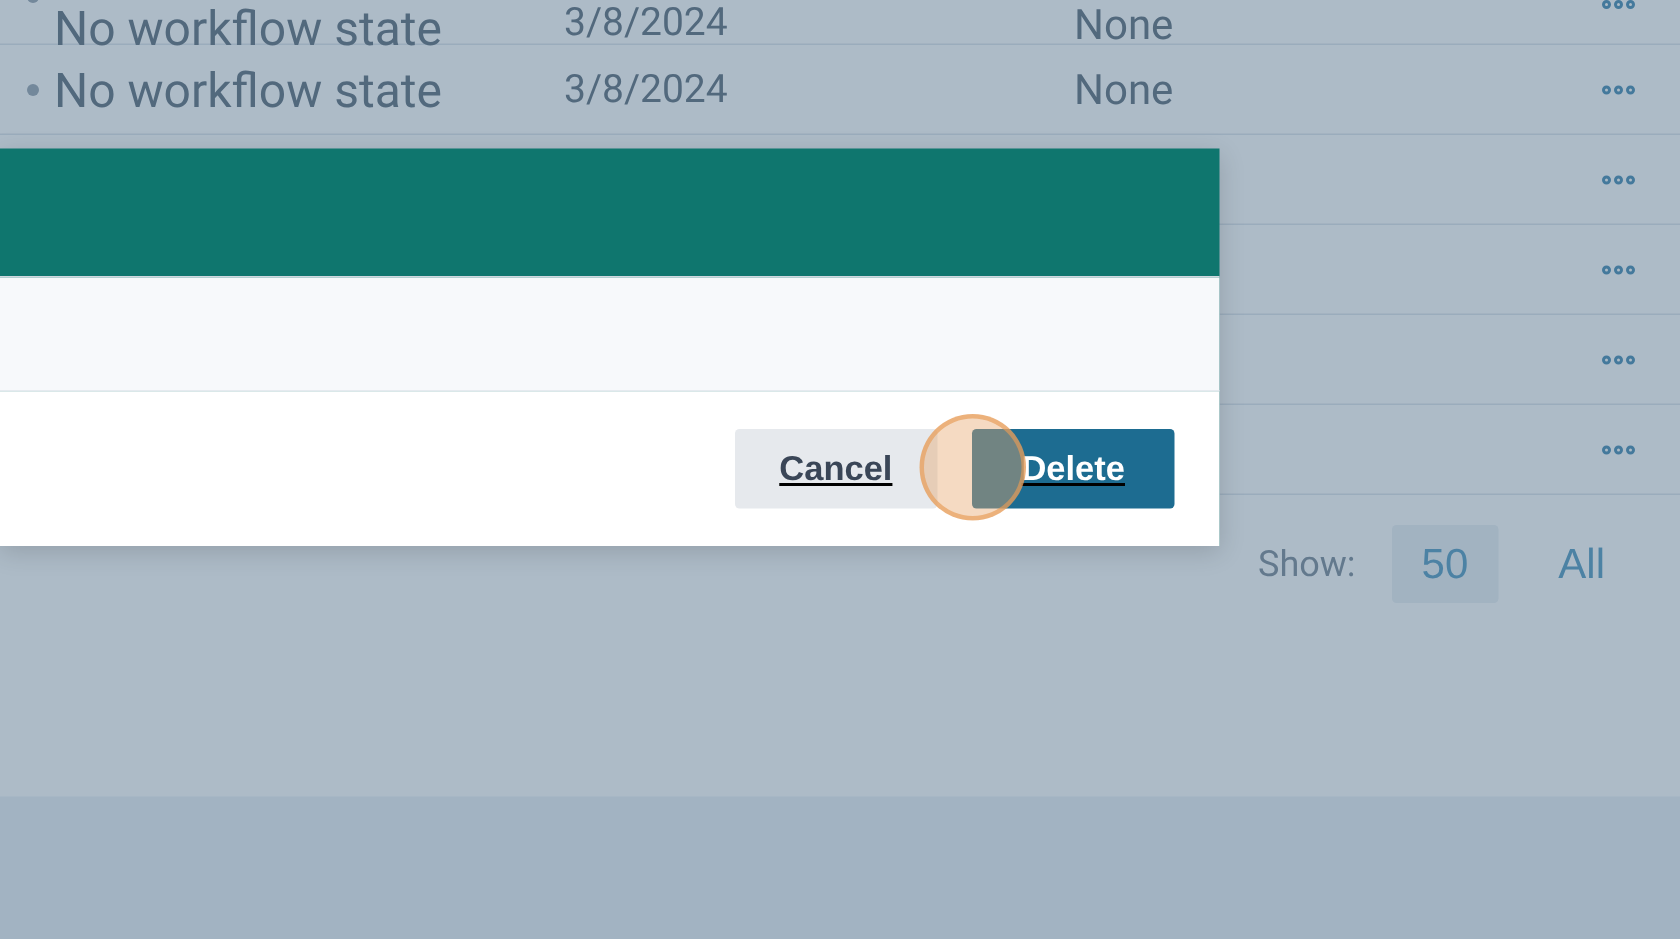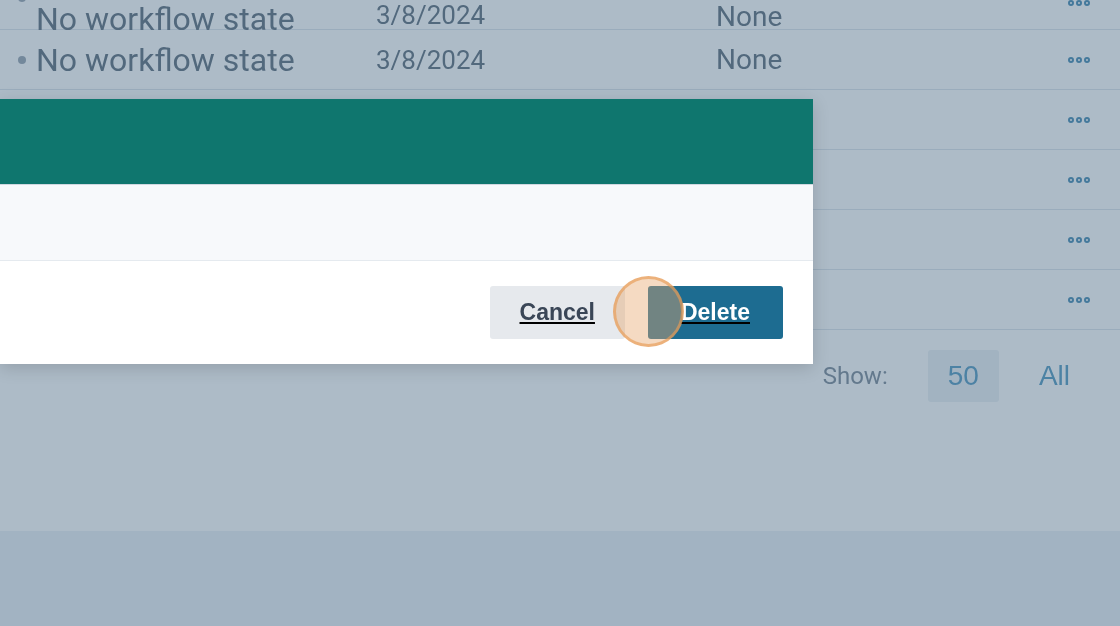--- a/index.html
+++ b/index.html
@@ -99,21 +99,21 @@
       display: flex;
       align-items: center;
       justify-content: flex-end;
       padding: 20px 30px;
       gap: 20px;
     }
 
     .show-label {
       color: #6b7a8a;
       font-size: 24px;
-      margin-right: 20px;
+      margin-right: 4px;
     }
 
     .page-size-btn {
       padding: 10px 20px;
       font-size: 28px;
       color: #3d8cb8;
       background: transparent;
       border: none;
       cursor: pointer;
       border-radius: 3px;

